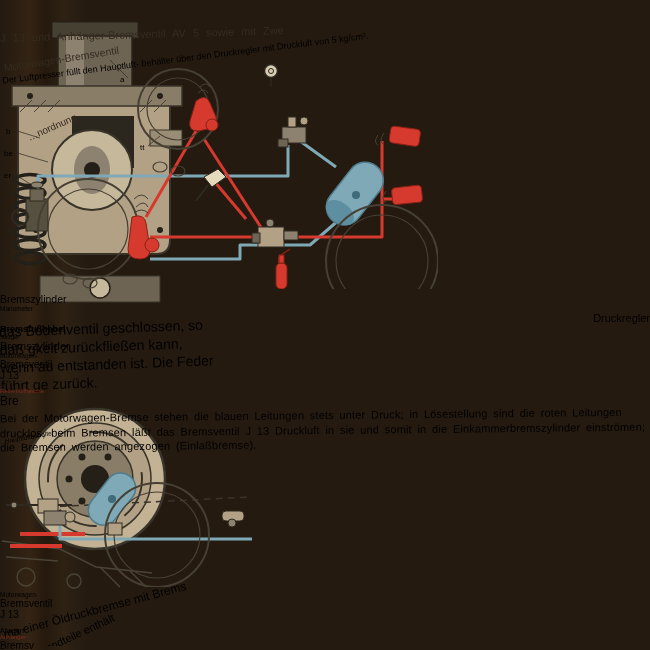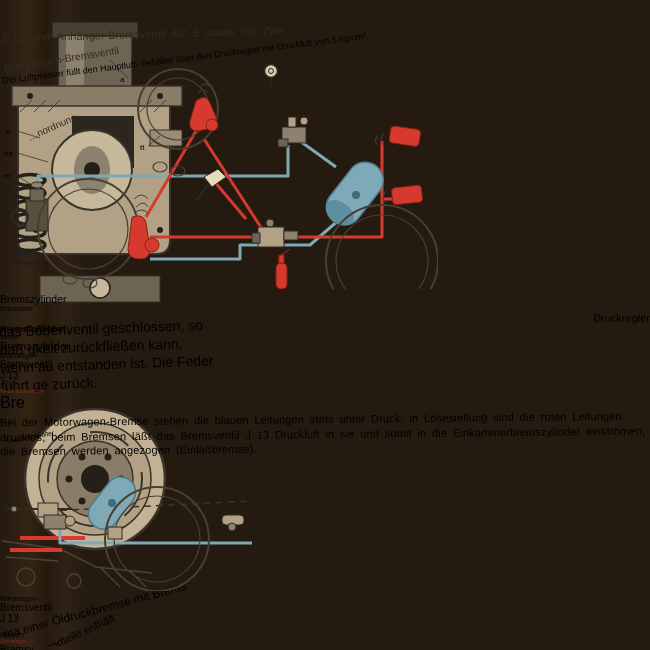--- a/index.html
+++ b/index.html
@@ -225,21 +225,21 @@
     <div class="lbl" style="left:320px;top:49px;font-size:6.5px;">Manometer</div>
     <div class="lbl" style="left:312px;top:71px;font-size:11px;text-align:right;">Druckregler</div>
     <div class="lbl" style="left:250px;top:122px;font-size:9px;font-weight:bold;">Bremsfußhebel</div>
     <div class="lbl" style="left:68px;top:150px;font-size:6px;">Sauger</div>
     <div class="lbl" style="left:110px;top:208px;font-size:11px;">Bremszylinder</div>
     <div class="lbl" style="left:315px;top:156px;font-size:6.5px;">Motorwagen-</div>
     <div class="lbl" style="left:311px;top:165px;font-size:10px;">Bremsventil</div>
     <div class="lbl" style="left:325px;top:178px;font-size:10px;">J 13</div>
     <div class="lbl" style="left:372px;top:146px;font-size:6.5px;transform:rotate(-10deg);">Hauptluftbehälter</div>
     <div class="lbl" style="left:355px;top:233px;font-size:6px;color:#7e2a1c;">Reifenfüllflasche</div>
-    <div class="lbl" style="left:437px;top:200px;font-size:16px;">Bre</div>
+    <div class="lbl" style="left:437px;top:200px;font-size:12px;">Bre</div>
 
     
     <div class="para" style="left:98px;top:264px;font-size:11px;line-height:14.6px;word-spacing:2.5px;letter-spacing:.15px;transform:rotate(-0.6deg);">
       <span class="ln">Bei der Motorwagen-Bremse stehen die blauen</span>
       <span class="ln">Leitungen stets unter Druck; in Lösestellung sind</span>
       <span class="ln">die roten Leitungen drucklos, beim Bremsen läßt</span>
       <span class="ln">das Bremsventil J 13  Druckluft in sie und somit</span>
       <span class="ln">in die Einkammerbremszylinder einströmen; die</span>
       <span class="ln">Bremsen werden angezogen (Einlaßbremse).</span>
     </div>

